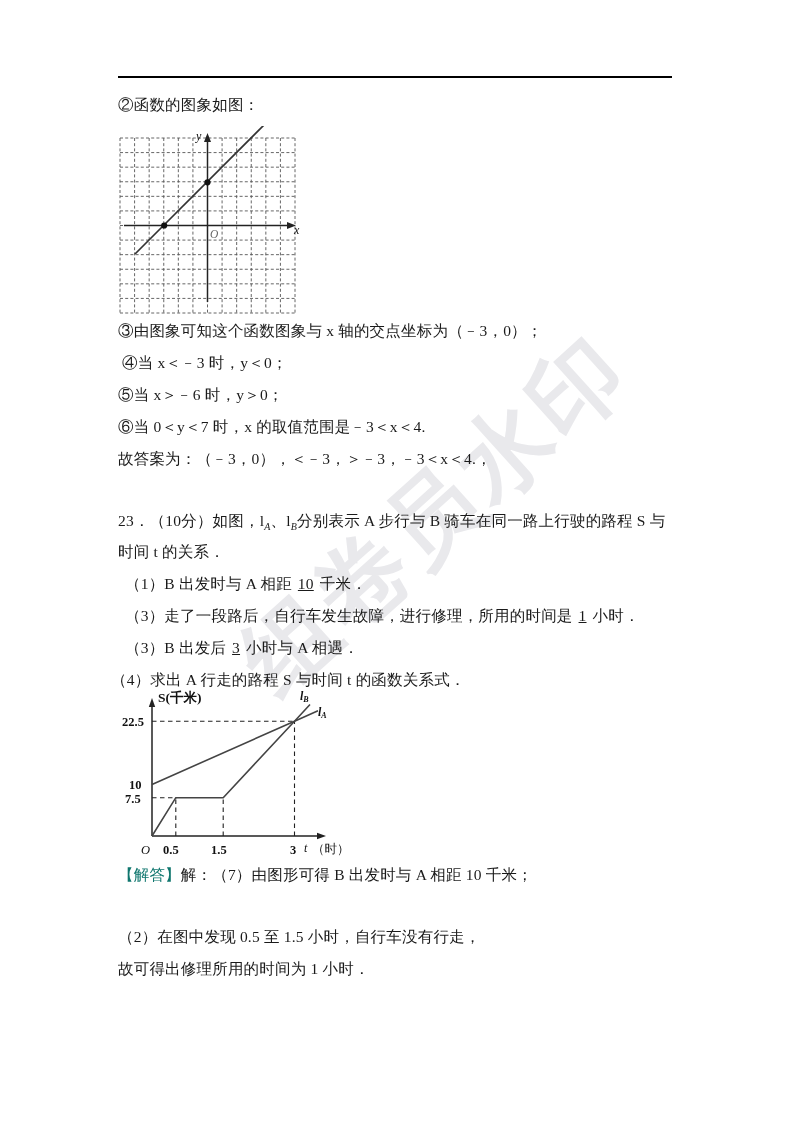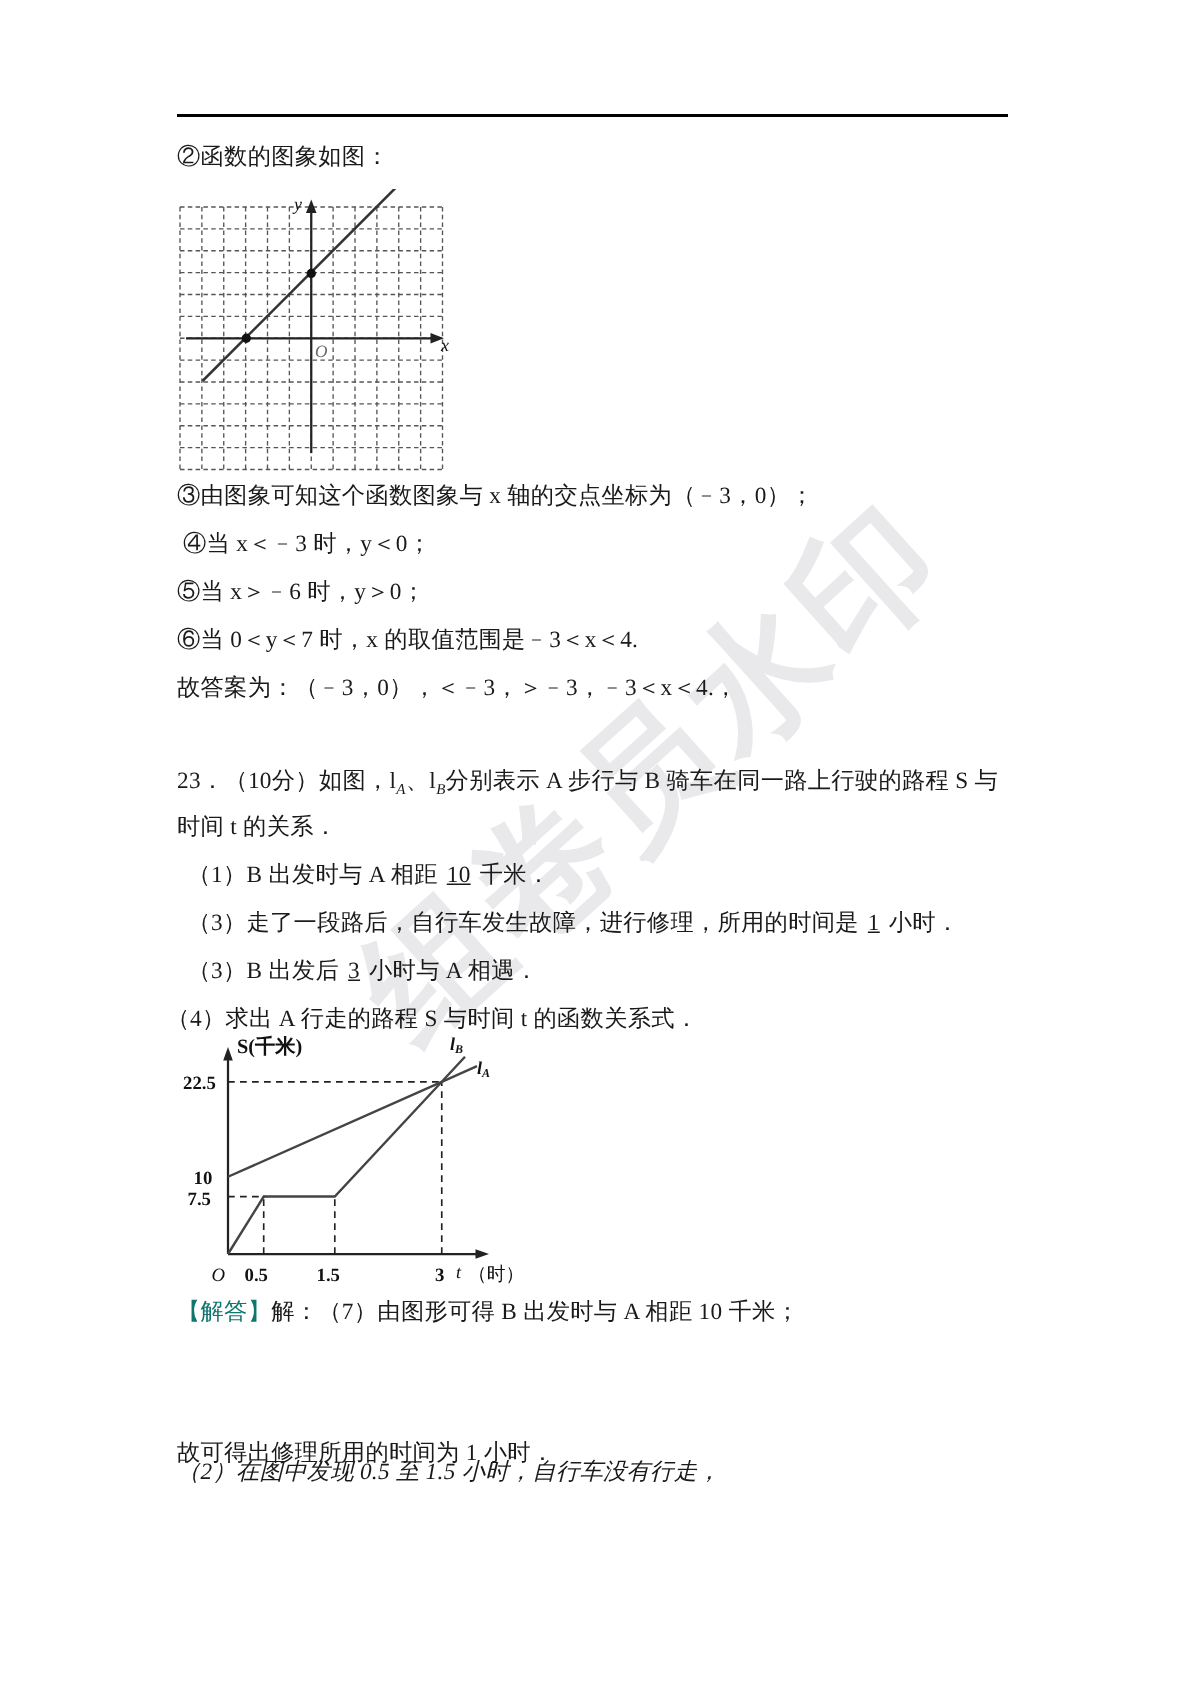--- a/index.html
+++ b/index.html
@@ -134,21 +134,21 @@
 
     <div class="line" style="left:125px; top:639px;">
       <span>（3）B 出发后</span><span class="u">3</span><span>小时与 A 相遇．</span>
     </div>
 
     <div class="line" style="left:111px; top:671px;">（4）求出 A 行走的路程 S 与时间 t 的函数关系式．</div>
 
     <div class="line" style="left:118px; top:866px;">
       <span class="blue">【解答】</span><span>解：（7）由图形可得 B 出发时与 A 相距 10 千米；</span>
     </div>
-    <div class="line" style="left:118px; top:973px;font-style:italic;">（2）在图中发现 0.5 至 1.5 小时，自行车没有行走，</div>
+    <div class="line" style="left:118px; top:928px;">（2）在图中发现 0.5 至 1.5 小时，自行车没有行走，</div>
     <div class="line" style="left:118px; top:960px;">故可得出修理所用的时间为 1 小时．</div>
   </div>
 
   <svg id="fig1" viewBox="0 0 190 190">
 
     <g id="f1-grid" stroke="#555" stroke-width="0.9" stroke-dasharray="3,2.2" fill="none">
         <line x1="2" y1="12" x2="2" y2="187"></line>
         <line x1="16.583333333333336" y1="12" x2="16.583333333333336" y2="187"></line>
         <line x1="31.166666666666668" y1="12" x2="31.166666666666668" y2="187"></line>
         <line x1="45.75" y1="12" x2="45.75" y2="187"></line>

